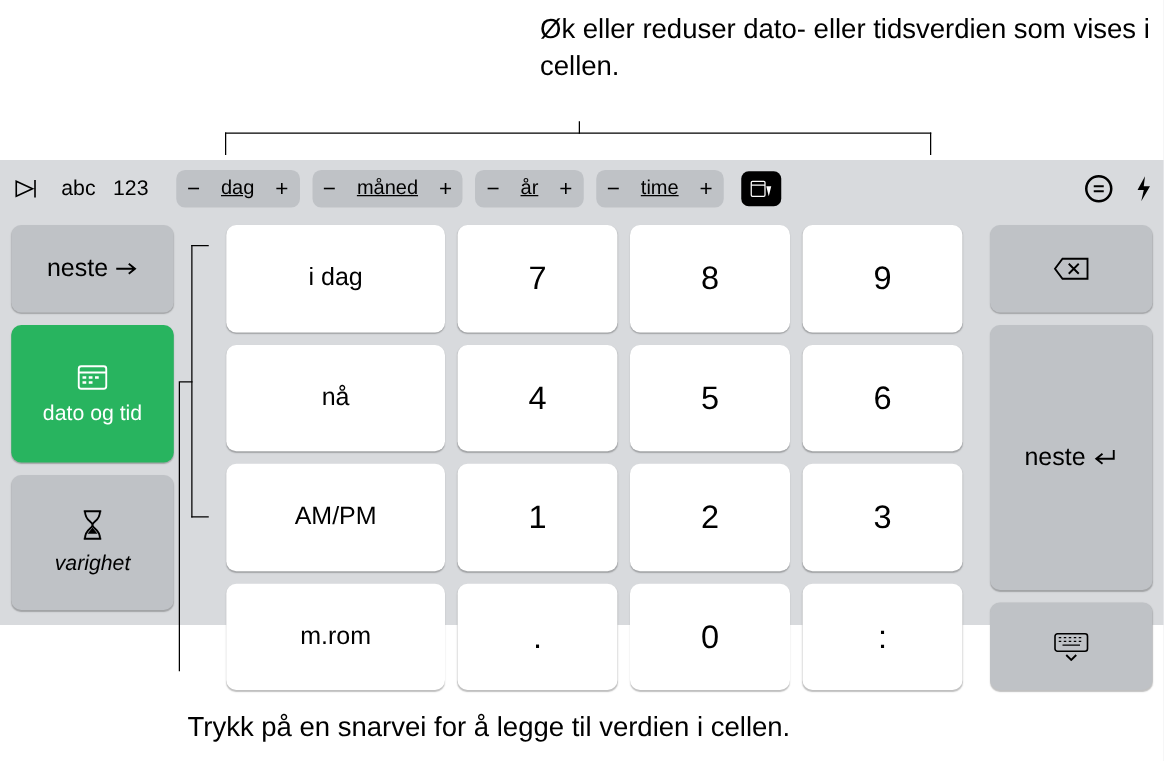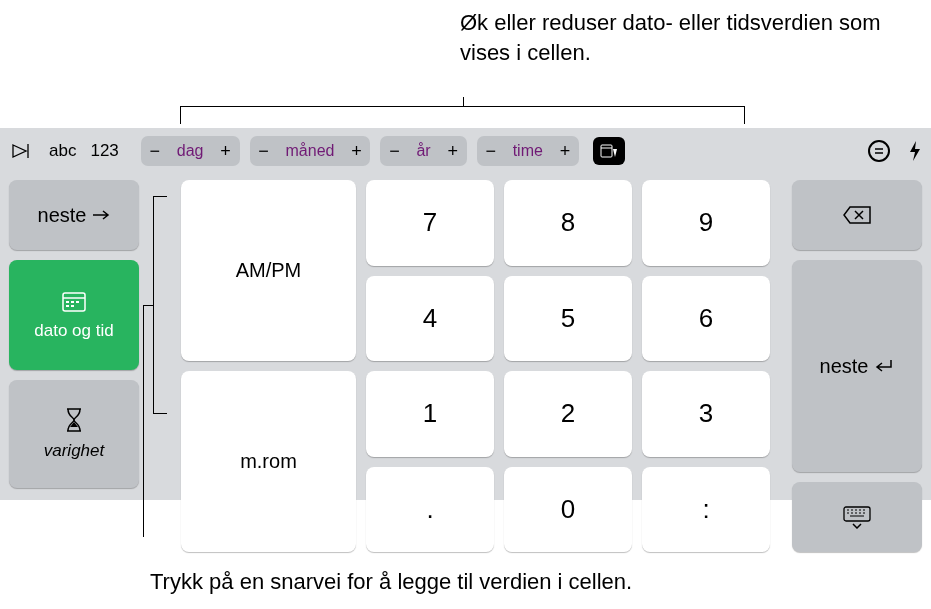--- a/index.html
+++ b/index.html
@@ -11,21 +11,21 @@
       position: relative;
     }
     .annotation {
       position: absolute;
       font-size: 22px;
       color: #000;
       line-height: 1.35;
     }
     .annotation-top {
       top: 8px;
-      left: 460px;
+      left: 432px;
     }
     .annotation-bottom {
       bottom: 12px;
       left: 150px;
     }
     .bracket-top {
       position: absolute;
       top: 106px;
       left: 180px;
       width: 565px;
@@ -121,21 +121,22 @@
       align-items: center;
       justify-content: center;
       font-size: 18px;
       font-weight: 400;
       color: #000;
       cursor: pointer;
     }
     .stepper-label {
       padding: 0 8px;
       font-size: 16px;
-      color: #701a75;
+      color: #000000;
+      text-decoration: underline;
     }
     .toolbar-spacer { flex: 1; }
     .toolbar-right {
       display: flex;
       align-items: center;
       gap: 18px;
     }
     .icon-btn-dark {
       width: 32px;
       height: 28px;
@@ -348,20 +349,22 @@
         <svg width="22" height="26" viewBox="0 0 22 26">
             <path d="M4 2 H18 M4 24 H18 M5 2 C5 10 11 10 11 13 C11 16 5 16 5 24 M17 2 C17 10 11 10 11 13 C11 16 17 16 17 24" stroke="#000" stroke-width="1.5" fill="none"></path>
             <path d="M7 20 H15 L11 15 Z" fill="#000"></path>
           </svg>
         <span>varighet</span>
       </div>
     </div>
 
     <div class="center-body">
       <div class="shortcut-col">
+        <div class="key shortcut-key">i dag</div>
+        <div class="key shortcut-key">nå</div>
         <div class="key shortcut-key">AM/PM</div>
         <div class="key shortcut-key">m.rom</div>
       </div>
 
       <div class="num-col">
         <div class="num-row">
           <div class="key num-key">7</div>
           <div class="key num-key">8</div>
           <div class="key num-key">9</div>
         </div>

